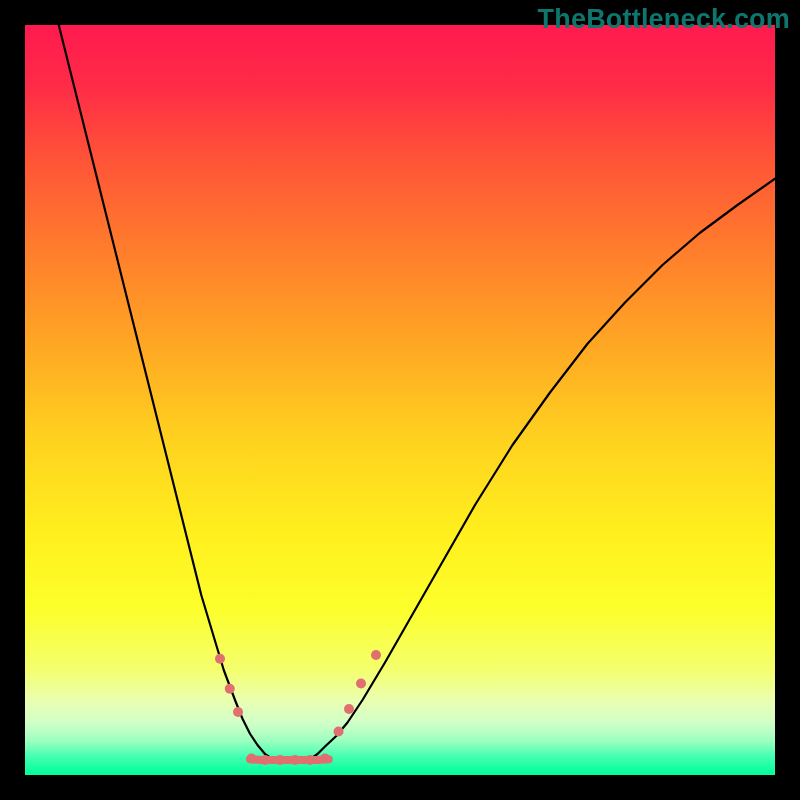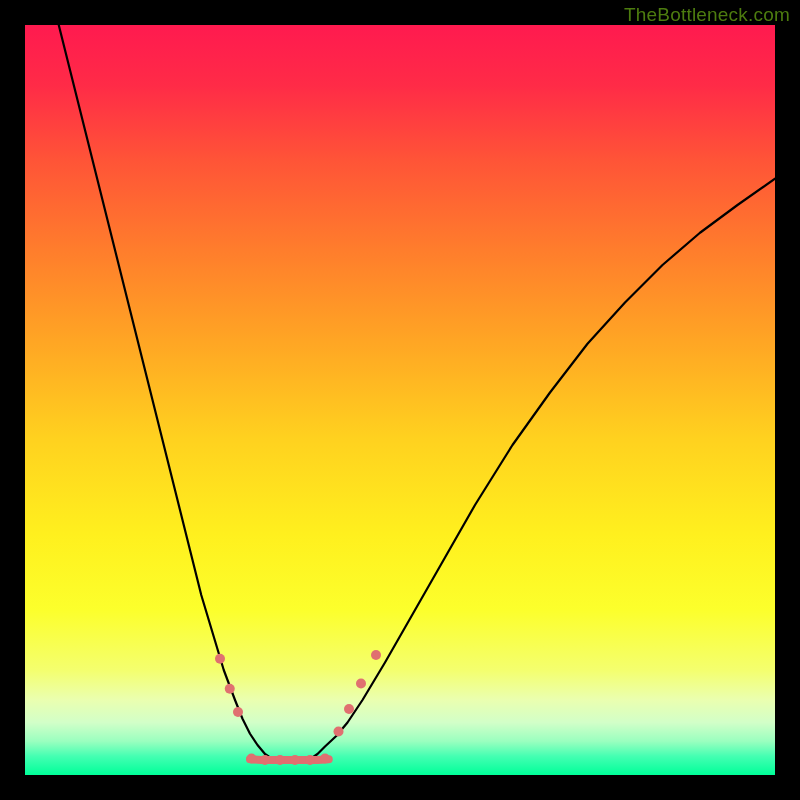--- a/index.html
+++ b/index.html
@@ -23,23 +23,23 @@
     position: absolute;
     left: 25px;
     top: 25px;
     width: 750px;
     height: 750px;
   }
   .watermark {
     position: absolute;
     top: 4px;
     right: 10px;
-    color: #4d7c0f;
-    font-size: 19px;
-    font-weight: 400;
+    color: #0f766e;
+    font-size: 27px;
+    font-weight: 700;
     letter-spacing: 0.2px;
   }
   svg { display: block; }
 </style>
 </head>
 <body>
 
 <div class="frame">
   <div class="plot-area">
     <svg id="chart-svg" width="750" height="750" viewBox="0 0 750 750">

